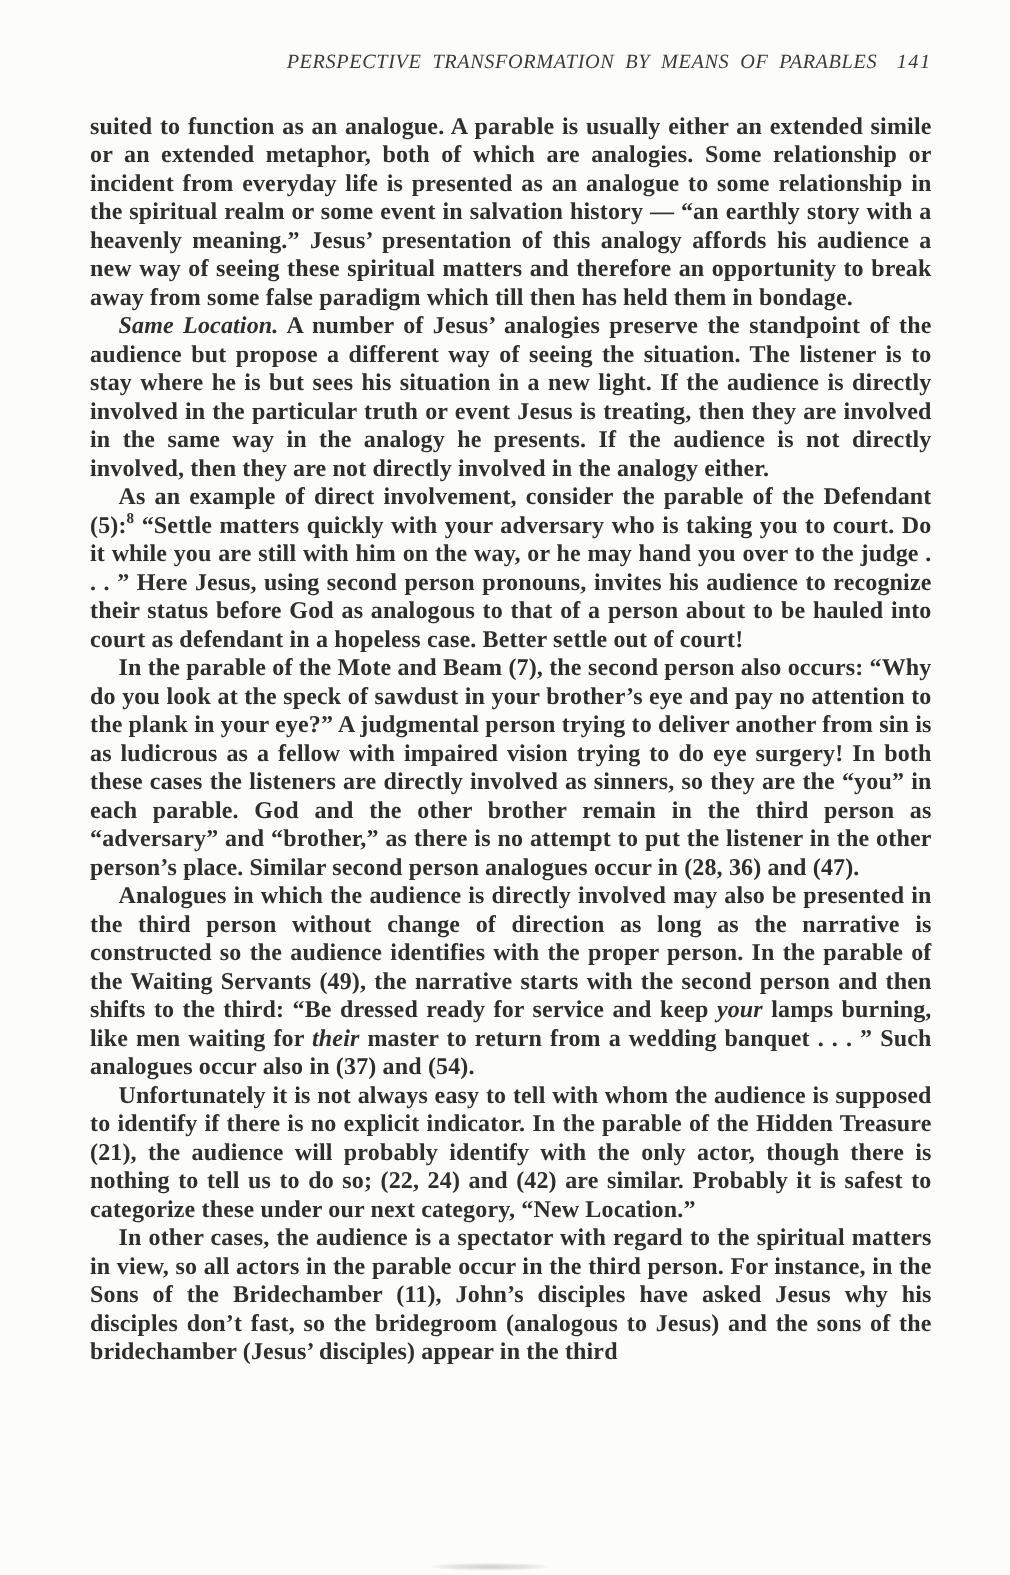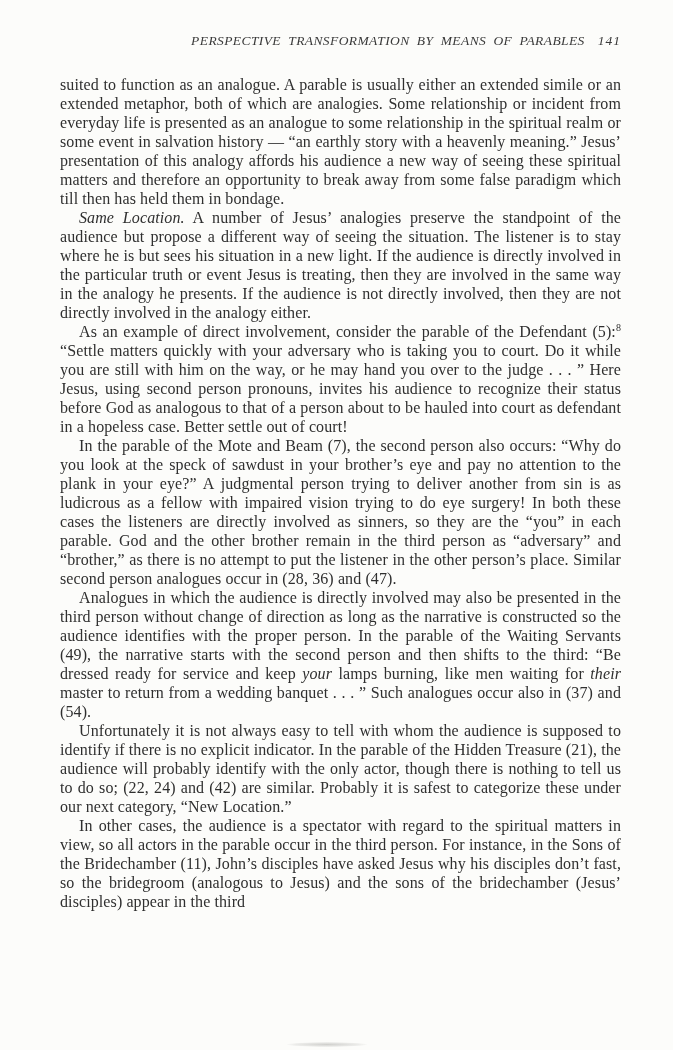--- a/index.html
+++ b/index.html
@@ -34,20 +34,21 @@
   }
   .running-head .pagenum {
     margin-left: 13px;
     letter-spacing: 1px;
   }
   .body-text {
     font-size: 16px;
     line-height: 19px;
     text-align: justify;
     letter-spacing: 0.1px;
+    font-weight: bold;
   }
   p.para {
     margin: 0;
   }
   p.para.indent {
     text-indent: 19px;
   }
   .body-text sup {
     font-size: 10px;
     line-height: 0;

